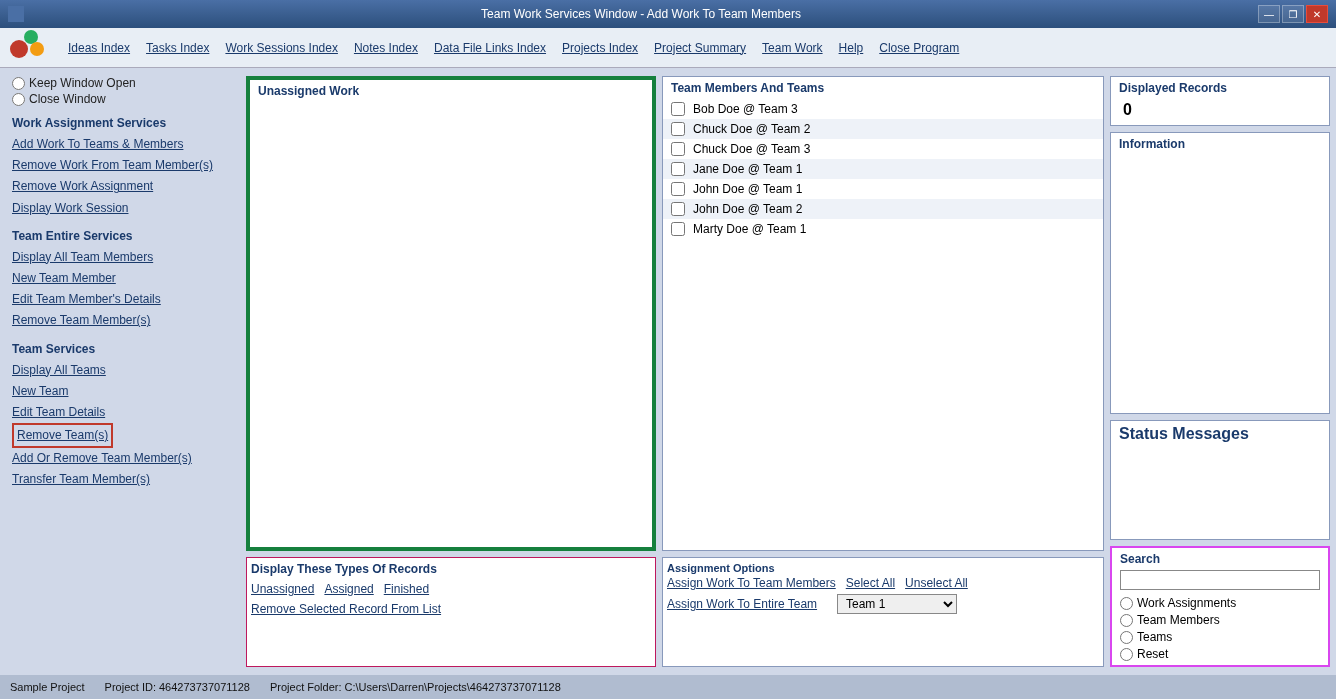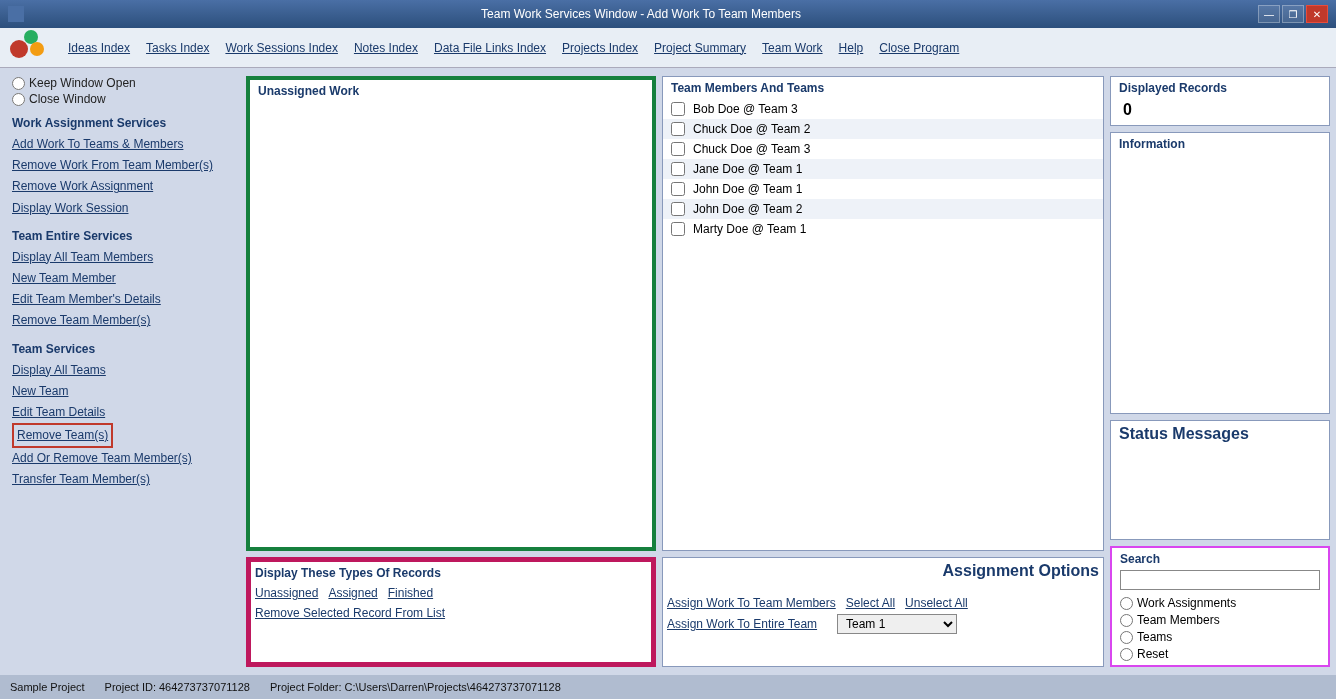--- a/index.html
+++ b/index.html
@@ -161,21 +161,21 @@
       flex-shrink: 0;
     }
     .unassigned-panel {
       flex: 1;
       border: 4px solid #15803d;
       background: white;
       display: flex;
       flex-direction: column;
     }
     .display-types-panel {
-      border: 5px solid #be185d;
+      border: 1px solid #be185d;
       background: white;
       height: 110px;
       display: flex;
       flex-direction: column;
       padding: 4px;
     }
     .display-types-title {
       color: #1a3a6b;
       font-weight: bold;
       font-size: 12px;
@@ -235,23 +235,22 @@
       border: 1px solid #8899bb;
       background: white;
       height: 110px;
       display: flex;
       flex-direction: column;
       padding: 4px;
     }
     .assignment-title {
       color: #1a3a6b;
       font-weight: bold;
-      font-size: 16px;
-      margin-bottom: 16px;
-      text-align: right;
+      font-size: 11px;
+      margin-bottom: 2px;
     }
     .assignment-row {
       display: flex;
       align-items: center;
       gap: 10px;
       margin-bottom: 4px;
     }
     .assign-link {
       color: #1a3a6b;
       text-decoration: underline;

